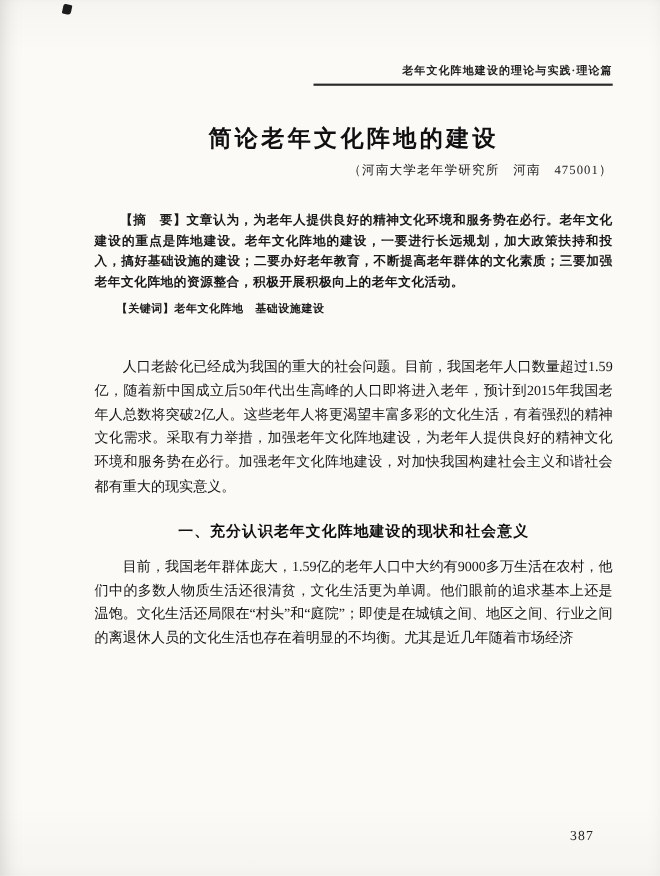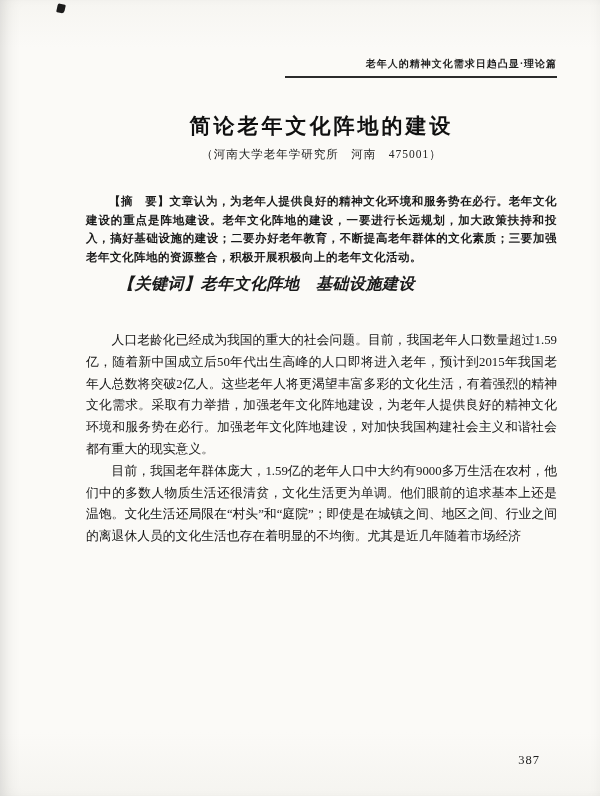--- a/index.html
+++ b/index.html
@@ -66,43 +66,42 @@
   }
   .authors {
     margin-top: 20px;
     text-align: center;
     font-size: 12.5px;
     letter-spacing: 6px;
     color: #222222;
   }
   .affiliation {
     margin-top: 7px;
-    text-align: center;
+    text-align: right;
     font-size: 11.5px;
     letter-spacing: 1px;
     color: #222222;
   }
   .abstract {
     margin: 30px 0 0 0;
     font-size: 11.5px;
     line-height: 18.5px;
     font-weight: bold;
     text-align: justify;
     text-indent: 2em;
     letter-spacing: 0.5px;
     color: #1a1a1a;
   }
   .keywords {
     margin: 8px 0 0 0;
-    font-size: 16px;
+    font-size: 10px;
     font-weight: bold;
     text-indent: 2em;
     letter-spacing: 0.5px;
     color: #1a1a1a;
-    font-style: italic;
   }
   .body-para {
     margin: 0;
     font-size: 12.8px;
     line-height: 21.8px;
     text-align: justify;
     text-indent: 2em;
     color: #161616;
   }
   .intro {
@@ -125,41 +124,42 @@
     color: #1f1f1f;
   }
 </style>
 </head>
 <body>
 
 <div class="scan">
 
   <div class="speck"></div>
 
-  <div class="running-head">老年人的精神文化需求日趋凸显·理论篇</div>
+  <div class="running-head">老年文化阵地建设的理论与实践·理论篇</div>
 
   <div class="head-rule"></div>
 
   <div class="content">
 
     <h1 class="title">简论老年文化阵地的建设</h1>
 
 
     <div class="affiliation">（河南大学老年学研究所　河南　475001）</div>
 
     <p class="abstract">
       <span>【摘　要】</span><span>文章认为，为老年人提供良好的精神文化环境和服务势在必行。老年文化建设的重点是阵地建设。老年文化阵地的建设，一要进行长远规划，加大政策扶持和投入，搞好基础设施的建设；二要办好老年教育，不断提高老年群体的文化素质；三要加强老年文化阵地的资源整合，积极开展积极向上的老年文化活动。</span>
     </p>
 
     <p class="keywords">
       <span>【关键词】</span><span>老年文化阵地　基础设施建设</span>
     </p>
 
     <p class="body-para intro">人口老龄化已经成为我国的重大的社会问题。目前，我国老年人口数量超过1.59亿，随着新中国成立后50年代出生高峰的人口即将进入老年，预计到2015年我国老年人总数将突破2亿人。这些老年人将更渴望丰富多彩的文化生活，有着强烈的精神文化需求。采取有力举措，加强老年文化阵地建设，为老年人提供良好的精神文化环境和服务势在必行。加强老年文化阵地建设，对加快我国构建社会主义和谐社会都有重大的现实意义。</p>
 
+    <h2 class="section-heading">一、充分认识老年文化阵地建设的现状和社会意义</h2>
 
 
     <p class="body-para">目前，我国老年群体庞大，1.59亿的老年人口中大约有9000多万生活在农村，他们中的多数人物质生活还很清贫，文化生活更为单调。他们眼前的追求基本上还是温饱。文化生活还局限在“村头”和“庭院”；即使是在城镇之间、地区之间、行业之间的离退休人员的文化生活也存在着明显的不均衡。尤其是近几年随着市场经济</p>
 
   </div>
 
   <div class="page-number">387</div>
 
 </div>
 

